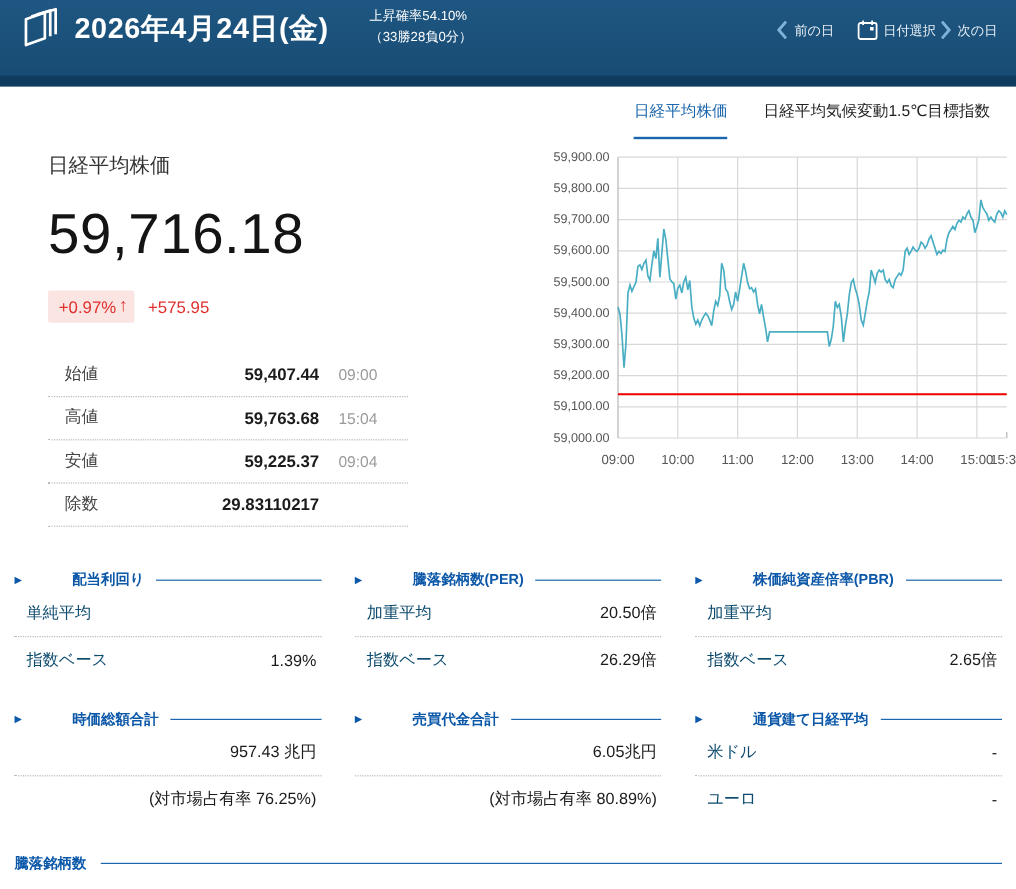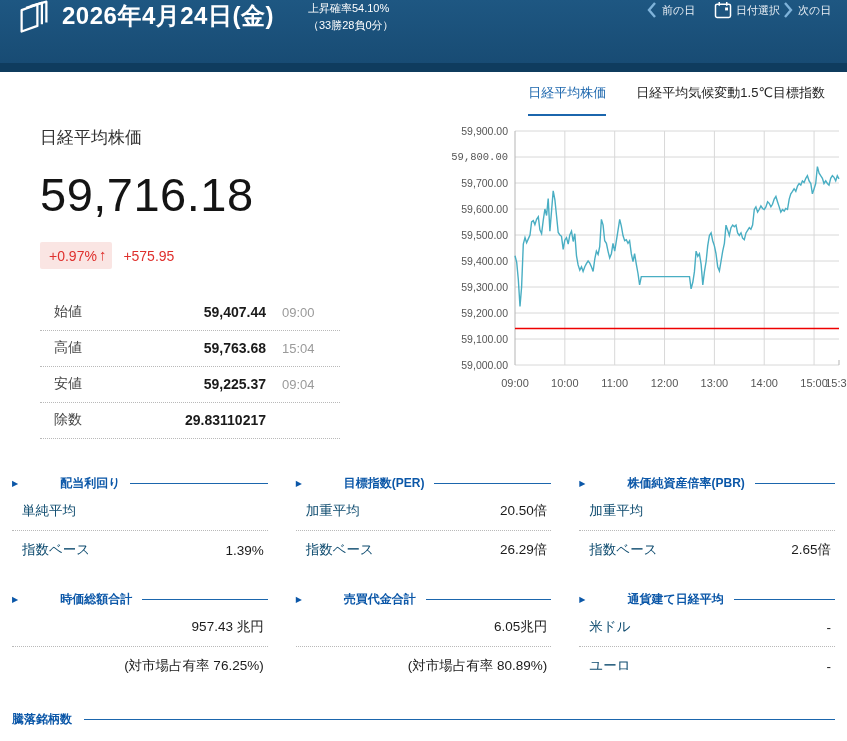--- a/index.html
+++ b/index.html
@@ -3,21 +3,21 @@
 <meta charset="utf-8">
 <style>
   html,body{margin:0;padding:0;}
   body{
     width:847px;height:741px;position:relative;overflow:hidden;background:#fff;
     font-family:"Liberation Sans","DejaVu Sans",sans-serif;color:#222;
   }
   
   .header{
     height:72px;background:linear-gradient(#1e5782,#174a72);
-    display:flex;align-items:flex-start;padding:0 14px 20px 14px;box-sizing:border-box;
+    display:flex;align-items:center;padding:0 14px 20px 14px;box-sizing:border-box;
     position:relative;
   }
   .header::after{content:"";position:absolute;left:0;bottom:0;width:100%;height:9px;background:#0f3c5e;}
   .book-icon{width:36px;height:36px;flex:none;margin:0 10px 4px 2px;}
   .date-title{color:#fff;font-size:24px;font-weight:bold;letter-spacing:.5px;margin-bottom:4px;}
   .winrate{color:#fff;font-size:11px;line-height:1.55;margin:0 0 6px 34px;}
   .daynav{margin-left:auto;display:flex;gap:16px;margin-bottom:2px;}
   .daynav-btn{display:flex;flex-direction:row;align-items:center;gap:3px;cursor:pointer;background:none;border:none;padding:0;width:52px;}
   .daynav-btn .nav-ic{height:20px;display:flex;align-items:center;justify-content:center;}
   .daynav-btn .nav-label{color:#e8eef4;font-size:11px;white-space:nowrap;}
@@ -152,21 +152,21 @@
         <span class="q-value">29.83110217</span>
         <span class="q-time"></span>
       </div>
     </div>
   </div>
 
   <div class="chart-block">
     <div class="chart-main">
       <div class="y-axis">
           <div class="y-label" style="top: -3px;">59,900.00</div>
-          <div class="y-label" style="top: 23px; font-family: Liberation Mono, monospace;">59,800.00</div>
+          <div class="y-label" style="top: 23px;">59,800.00</div>
           <div class="y-label" style="top: 49px;">59,700.00</div>
           <div class="y-label" style="top: 75px;">59,600.00</div>
           <div class="y-label" style="top: 101px;">59,500.00</div>
           <div class="y-label" style="top: 127px;">59,400.00</div>
           <div class="y-label" style="top: 153px;">59,300.00</div>
           <div class="y-label" style="top: 179px;">59,200.00</div>
           <div class="y-label" style="top: 205px;">59,100.00</div>
           <div class="y-label" style="top: 231px;">59,000.00</div>
         </div>
       <div class="plot-wrap">
@@ -218,21 +218,21 @@
       <span class="r-label">単純平均</span>
     </div>
     <div class="panel-row">
       <span class="r-label">指数ベース</span>
       <span class="r-value">1.39%</span>
     </div>
   </div>
   <div>
     <div class="panel-head">
       <span class="tri-icon">▶</span>
-      <span class="panel-title">目標指数(PER)</span>
+      <span class="panel-title">騰落銘柄数(PER)</span>
       <span class="panel-rule"></span>
     </div>
     <div class="panel-row first">
       <span class="r-label">加重平均</span>
       <span class="r-value">20.50倍</span>
     </div>
     <div class="panel-row">
       <span class="r-label">指数ベース</span>
       <span class="r-value">26.29倍</span>
     </div>

